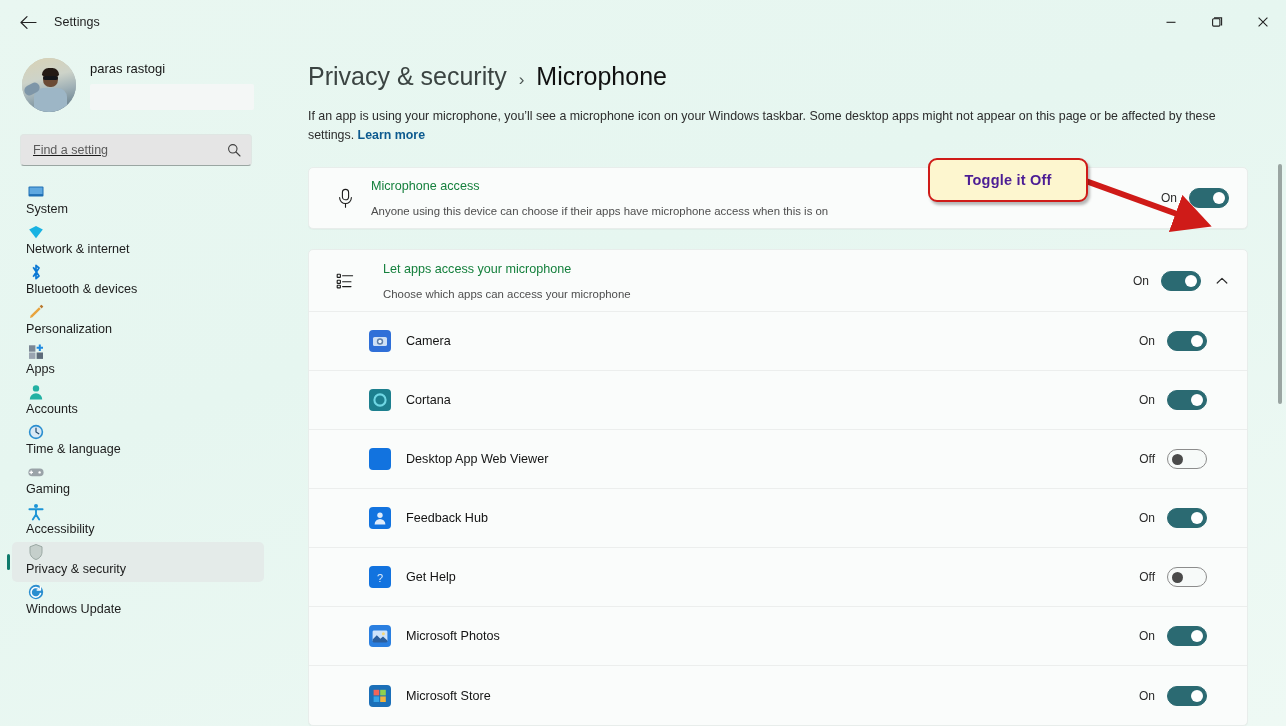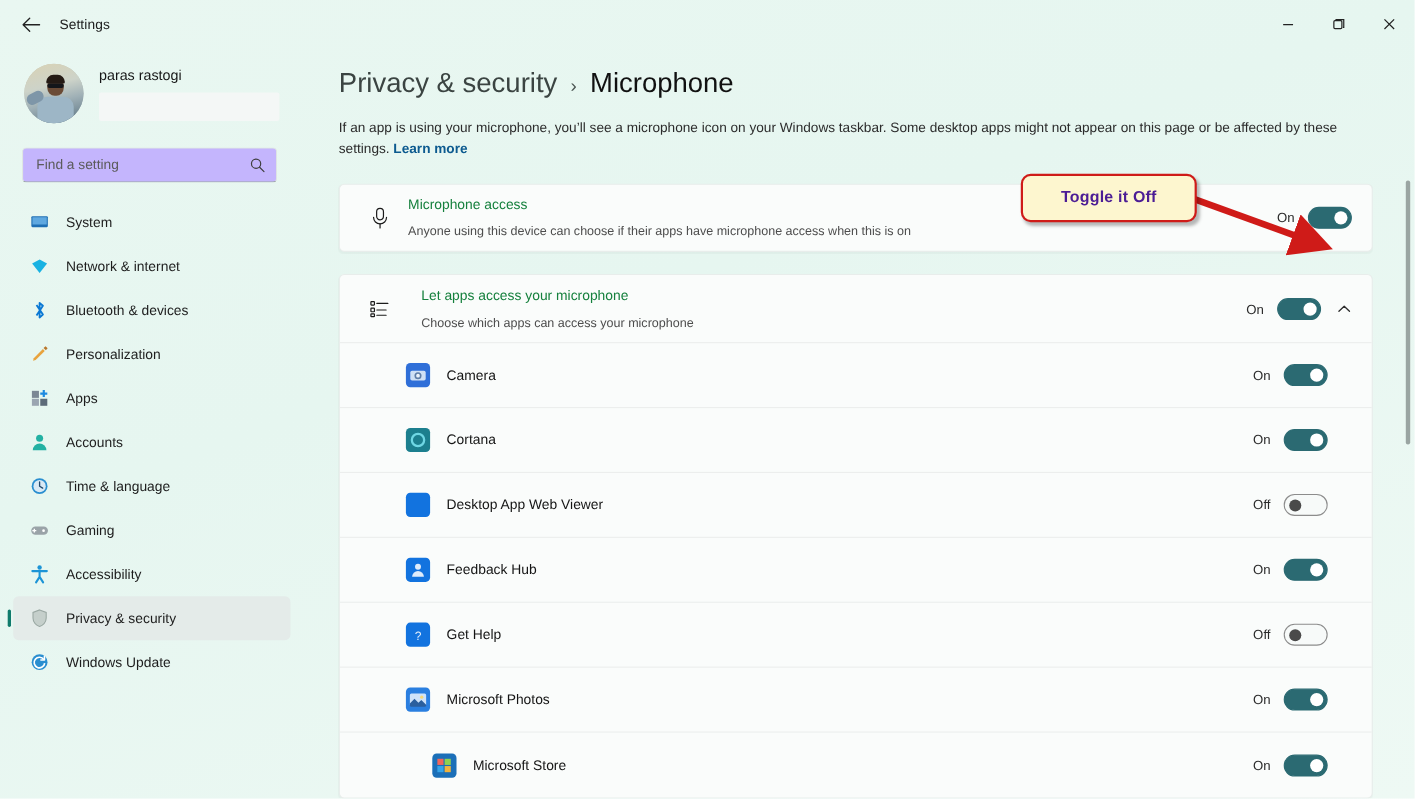--- a/index.html
+++ b/index.html
@@ -65,38 +65,40 @@
     border-radius:6px; background:#7e96a8; transform: rotate(-28deg); }
   #profile-text { margin-left: 14px; }
   #profile-name { font-size: 13px; color: #161616; }
   #profile-redact {
     margin-top: 8px; width: 164px; height: 26px;
     background: #f4f7f6; border-radius: 2px;
   }
 
   #search-wrap { padding: 22px 20px 0 20px; }
   #search-box {
-    height: 32px; background: #c4b5fd; border: 1px solid #dfe6e3;
+    height: 32px; background: #e5e5e5; border: 1px solid #dfe6e3;
     border-bottom: 1px solid #9aa6a2;
     border-radius: 4px; display: flex; align-items: center;
     padding: 0 10px 0 12px;
+    text-decoration: underline;
   }
   #search-input {
     border: 0; outline: 0; background: transparent; flex: 1;
     font-family: "Liberation Sans", sans-serif;
     font-size: 12.5px; color: #3a3a3a;
   }
   #search-input::placeholder { color: #5b5b5b; }
   #search-icon { color: #3f3f3f; display:flex; }
 
   #nav { margin-top: 16px; padding: 0 8px 0 12px; }
   .nav-item {
-    height: 40px; display: flex; align-items: center;
+    height: 40px; display: flex; align-items: flex-start;
     border-radius: 5px; padding-left: 14px; position: relative;
     margin-bottom: 0px;
+    flex-direction: column;
   }
   .nav-item.active { background: #e4ebe9; }
   .nav-item.active::before {
     content: ""; position: absolute; left: -5px; top: 12px;
     width: 3px; height: 16px; border-radius: 2px; background: #0f7b6c;
   }
   .nav-ico {
     width: 20px; height: 20px; flex: 0 0 20px; margin-right: 14px;
     display: flex; align-items: center; justify-content: center;
   }
@@ -144,21 +146,21 @@
   .toggle.off { background: #f7faf9; border: 1px solid #8c8c8c; }
   .toggle.off .knob { position: absolute; left: 4px; top: 4px;
     width: 11px; height: 11px; border-radius: 50%; background: #4a4a4a; }
 
   #card-apps { margin-top: 20px; }
   #apps-header { height: 62px; display: flex; align-items: center;
                  border-bottom: 1px solid #eceeed; gap: 12px; }
   .chev { color: #2d2d2d; display: flex; margin-left: 2px; }
   .app-row { height: 59px; display: flex; align-items: center;
              border-bottom: 1px solid #eceeed; }
-  .app-row:last-child { border-bottom: 0; padding-left: 24px; }
+  .app-row:last-child { border-bottom: 0; }
   .app-ico { width: 22px; height: 22px; flex: 0 0 22px; margin-left: 60px;
              border-radius: 4px; position: relative; overflow: hidden; }
   .app-name { font-size: 12.6px; color: #141414; margin-left: 15px; flex: 1; }
 
   
   #callout {
     position: absolute; left: 928px; top: 158px;
     width: 160px; height: 44px;
     background: #fdf6cf; border: 2px solid #cf1b18;
     border-radius: 9px;

